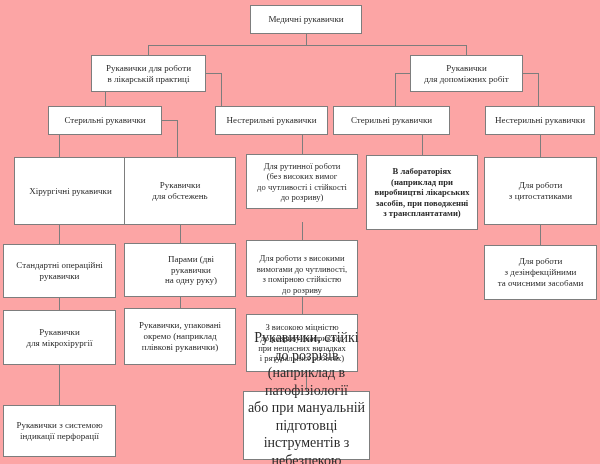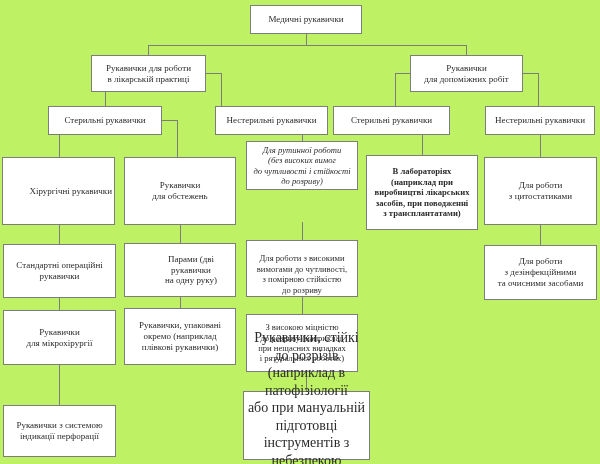--- a/index.html
+++ b/index.html
@@ -1,17 +1,17 @@
 <!DOCTYPE html>
 <html lang="uk"><head>
 <meta charset="utf-8">
 <style>
   html,body { margin:0; padding:0; background:#ffffff; }
   .canvas {
-    position:relative; width:600px; height:464px; background:#bef264;
+    position:relative; width:600px; height:464px; background:#fca5a5;
     font-family:"Liberation Serif","DejaVu Serif",serif; overflow:hidden;
   }
   svg.edges { position:absolute; left:0; top:0; pointer-events:none; }
   svg.edges path { stroke:#7d7d7d; stroke-width:1; fill:none; shape-rendering:crispEdges; }
   .node {
     position:absolute; box-sizing:border-box;
     border:1px solid #7d7d7d; background:#ffffff;
     display:flex; align-items:center; justify-content:center;
     text-align:center; color:#2b2b2b; font-size:9px; line-height:1.22;
     padding:1px 2px;
@@ -65,21 +65,21 @@
     </div>
   <div class="node" id="node-l2b" style="left: 215px; top: 106px; width: 113px; height: 29px;">
       <span class="lbl">Нестерильні рукавички</span>
     </div>
   <div class="node" id="node-l2c" style="left: 333px; top: 106px; width: 117px; height: 29px;">
       <span class="lbl">Стерильні рукавички</span>
     </div>
   <div class="node" id="node-l2d" style="left: 485px; top: 106px; width: 110px; height: 29px;">
       <span class="lbl">Нестерильні рукавички</span>
     </div>
-  <div class="node" id="node-c1r1" style="left: 2px; top: 157px; width: 113px; height: 68px; justify-content: flex-end;">
+  <div class="node" id="node-c1r1" style="left: 14px; top: 157px; width: 113px; height: 68px;">
       <span class="lbl">Хірургічні рукавички</span>
     </div>
   <div class="node" id="node-c1r2" style="left: 3px; top: 244px; width: 113px; height: 54px;">
       <span class="lbl">Стандартні операційні
 рукавички</span>
     </div>
   <div class="node" id="node-c1r3" style="left: 3px; top: 310px; width: 113px; height: 55px;">
       <span class="lbl">Рукавички
 для мікрохірургії</span>
     </div>
@@ -93,21 +93,21 @@
     </div>
   <div class="node" id="node-c2r2" style="left: 124px; top: 243px; width: 112px; height: 54px; padding-left: 24px;">
       <span class="lbl">Парами (дві рукавички
 на одну руку)</span>
     </div>
   <div class="node" id="node-c2r3" style="left: 124px; top: 308px; width: 112px; height: 57px; text-align: center;">
       <span class="lbl">Рукавички, упаковані
 окремо (наприклад
 плівкові рукавички)</span>
     </div>
-  <div class="node" id="node-c3r1" style="left: 246px; top: 141px; width: 112px; height: 49px; font-style: italic;">
+  <div class="node" id="node-c3r1" style="left: 246px; top: 154px; width: 112px; height: 55px;">
       <span class="lbl">Для рутинної роботи
 (без високих вимог
 до чутливості і стійкості
 до розриву)</span>
     </div>
   <div class="node" id="node-c3r2" style="left: 246px; top: 240px; width: 112px; height: 57px; align-items: flex-end;">
       <span class="lbl">Для роботи з високими
 вимогами до чутливості,
 з помірною стійкістю
 до розриву</span>

